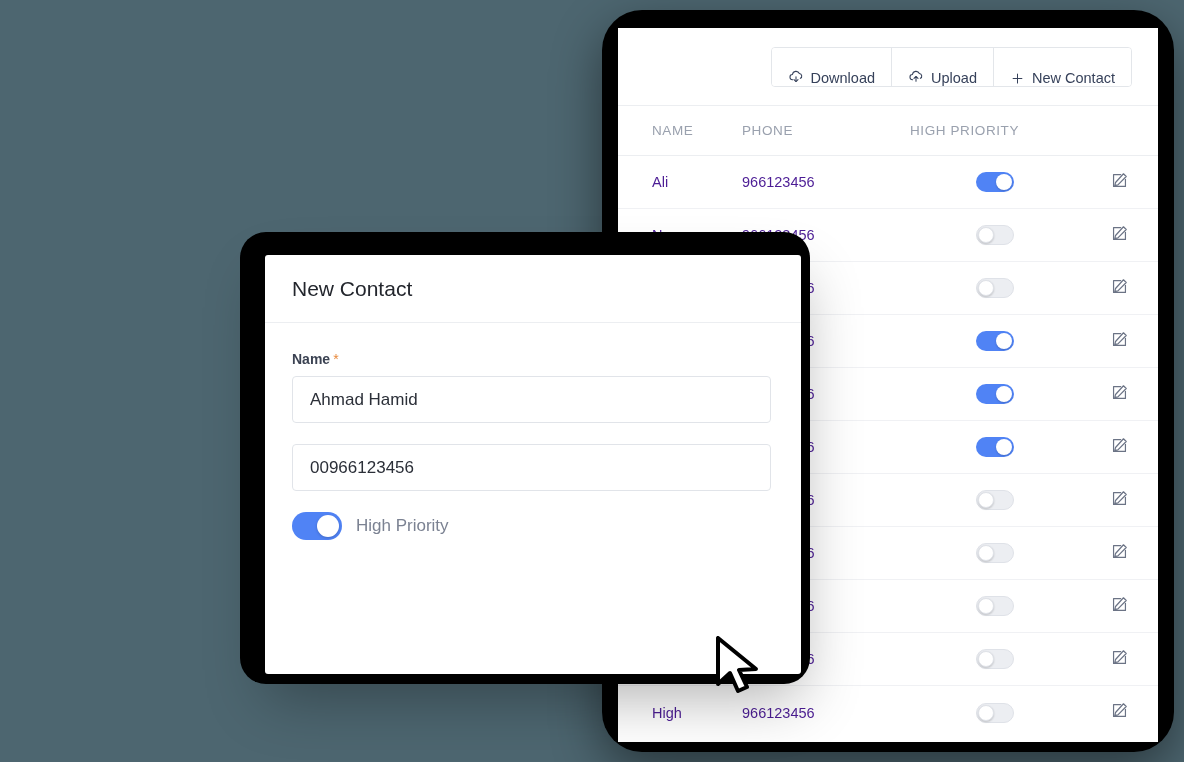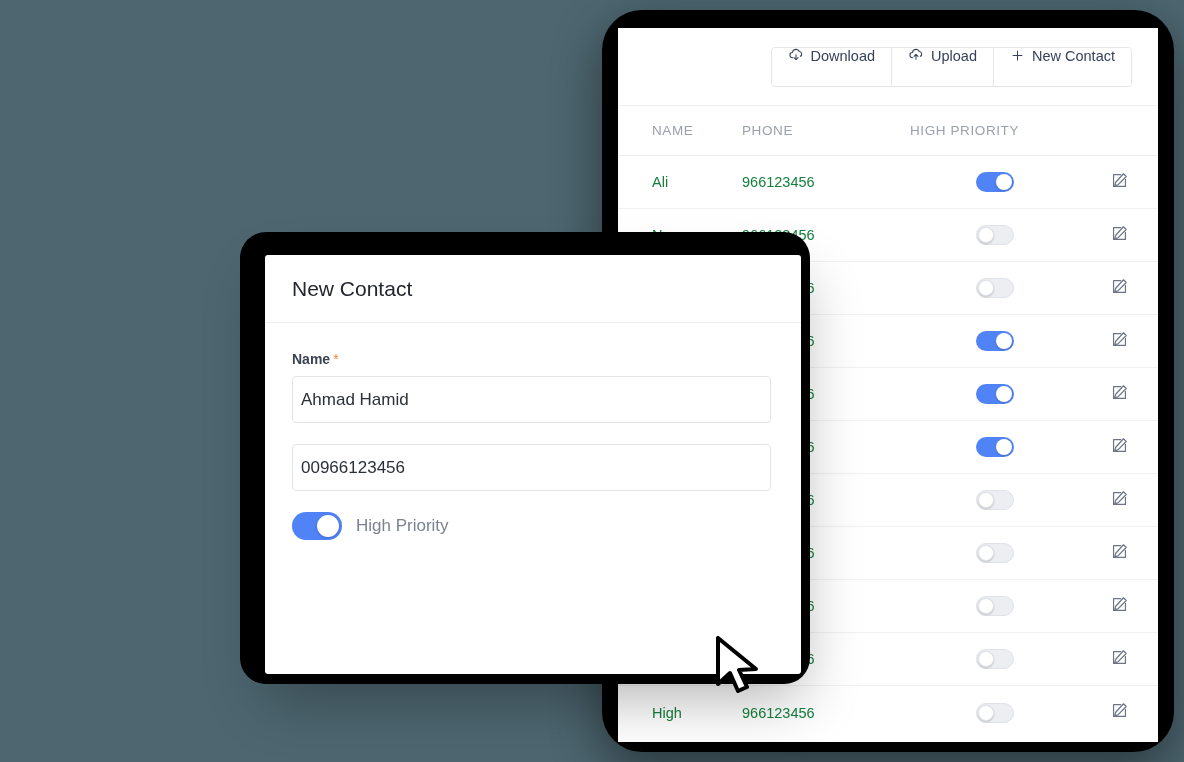--- a/index.html
+++ b/index.html
@@ -51,21 +51,21 @@
   .btn-group {
     display: flex;
     border: 1px solid #e3e6ea;
     border-radius: 4px;
     overflow: hidden;
     background: #fff;
   }
 
   .tb-btn {
     display: flex;
-    align-items: flex-start;
+    align-items: flex-end;
     gap: 7px;
     padding: 0 16px;
     height: 38px;
     background: #fff;
     border: none;
     border-right: 1px solid #e3e6ea;
     font-family: "Liberation Sans", sans-serif;
     font-size: 14.5px;
     color: #36415a;
     cursor: pointer;
@@ -96,21 +96,21 @@
     height: 53px;
     border-bottom: 1px solid #f0f1f4;
   }
   .trow:last-child { border-bottom: none; }
 
   .c-name  { width: 124px; padding-left: 34px; }
   .c-phone { width: 168px; }
   .c-prio  { width: 170px; display: flex; justify-content: center; }
   .c-edit  { flex: 1; display: flex; justify-content: center; }
 
-  .cell-text { font-size: 14.5px; color: #15803d; }
+  .cell-text { font-size: 14.5px; color: #4c1d95; }
 
   
   .switch {
     width: 38px;
     height: 20px;
     border-radius: 10px;
     position: relative;
     cursor: pointer;
     flex: none;
   }
@@ -177,21 +177,21 @@
     margin-bottom: 9px;
     display: block;
   }
   .req { color: #e8893b; font-weight: 400; margin-left: 3px; }
 
   .text-input {
     width: 479px;
     height: 47px;
     border: 1px solid #e1e4e9;
     border-radius: 4px;
-    padding: 0 8px;
+    padding: 0 17px;
     font-family: "Liberation Sans", sans-serif;
     font-size: 17px;
     color: #2b2f38;
     background: #fff;
     outline: none;
   }
 
   .field-block { margin-bottom: 21px; }
 
   #priority-row {

